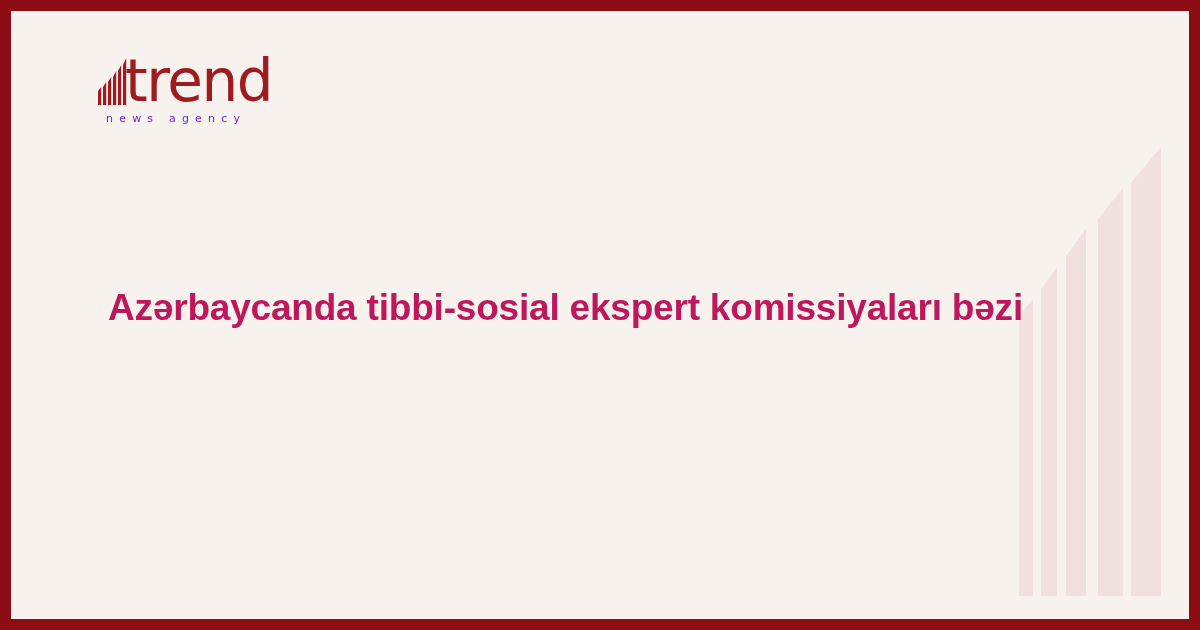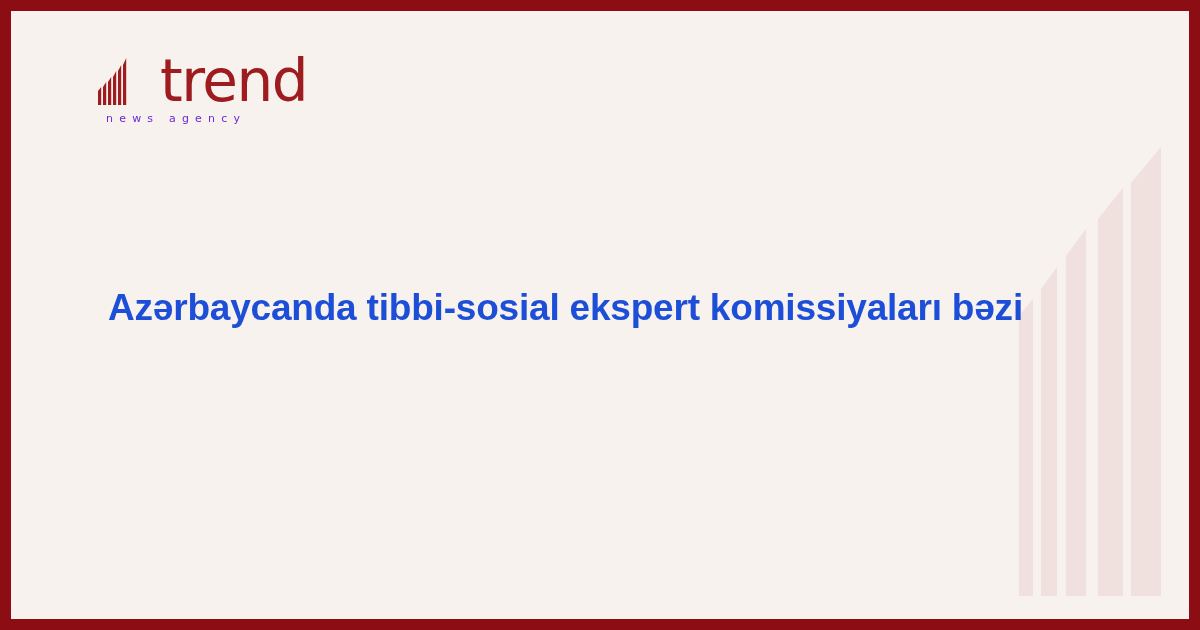--- a/index.html
+++ b/index.html
@@ -70,21 +70,20 @@
   .logo-word {
     font-family: "DejaVu Sans", sans-serif;
     font-size: 58px;
     line-height: 0.86;
     font-weight: 400;
     letter-spacing: -1.5px;
     color: #9E1B20;
     position: relative;
     left: -4px;
     top: 2px;
-    margin-left: 35px;
   }
   .logo-sub {
     font-family: "DejaVu Sans", sans-serif;
     font-size: 11px;
     font-weight: 400;
     letter-spacing: 6.2px;
     color: #6d28d9;
     margin-top: 7px;
     margin-left: 8px;
     white-space: nowrap;
@@ -94,21 +93,21 @@
   .headline {
     position: absolute;
     left: 97px;
     top: 268px;
     width: 965px;
     font-family: "Liberation Sans", sans-serif;
     font-size: 37px;
     font-weight: 700;
     line-height: 1.57;
     letter-spacing: -0.2px;
-    color: #1d4ed8;
+    color: #be185d;
     z-index: 4;
   }
   .headline-line {
     display: block;
     white-space: nowrap;
   }
 </style>
 </head>
 <body>
 

